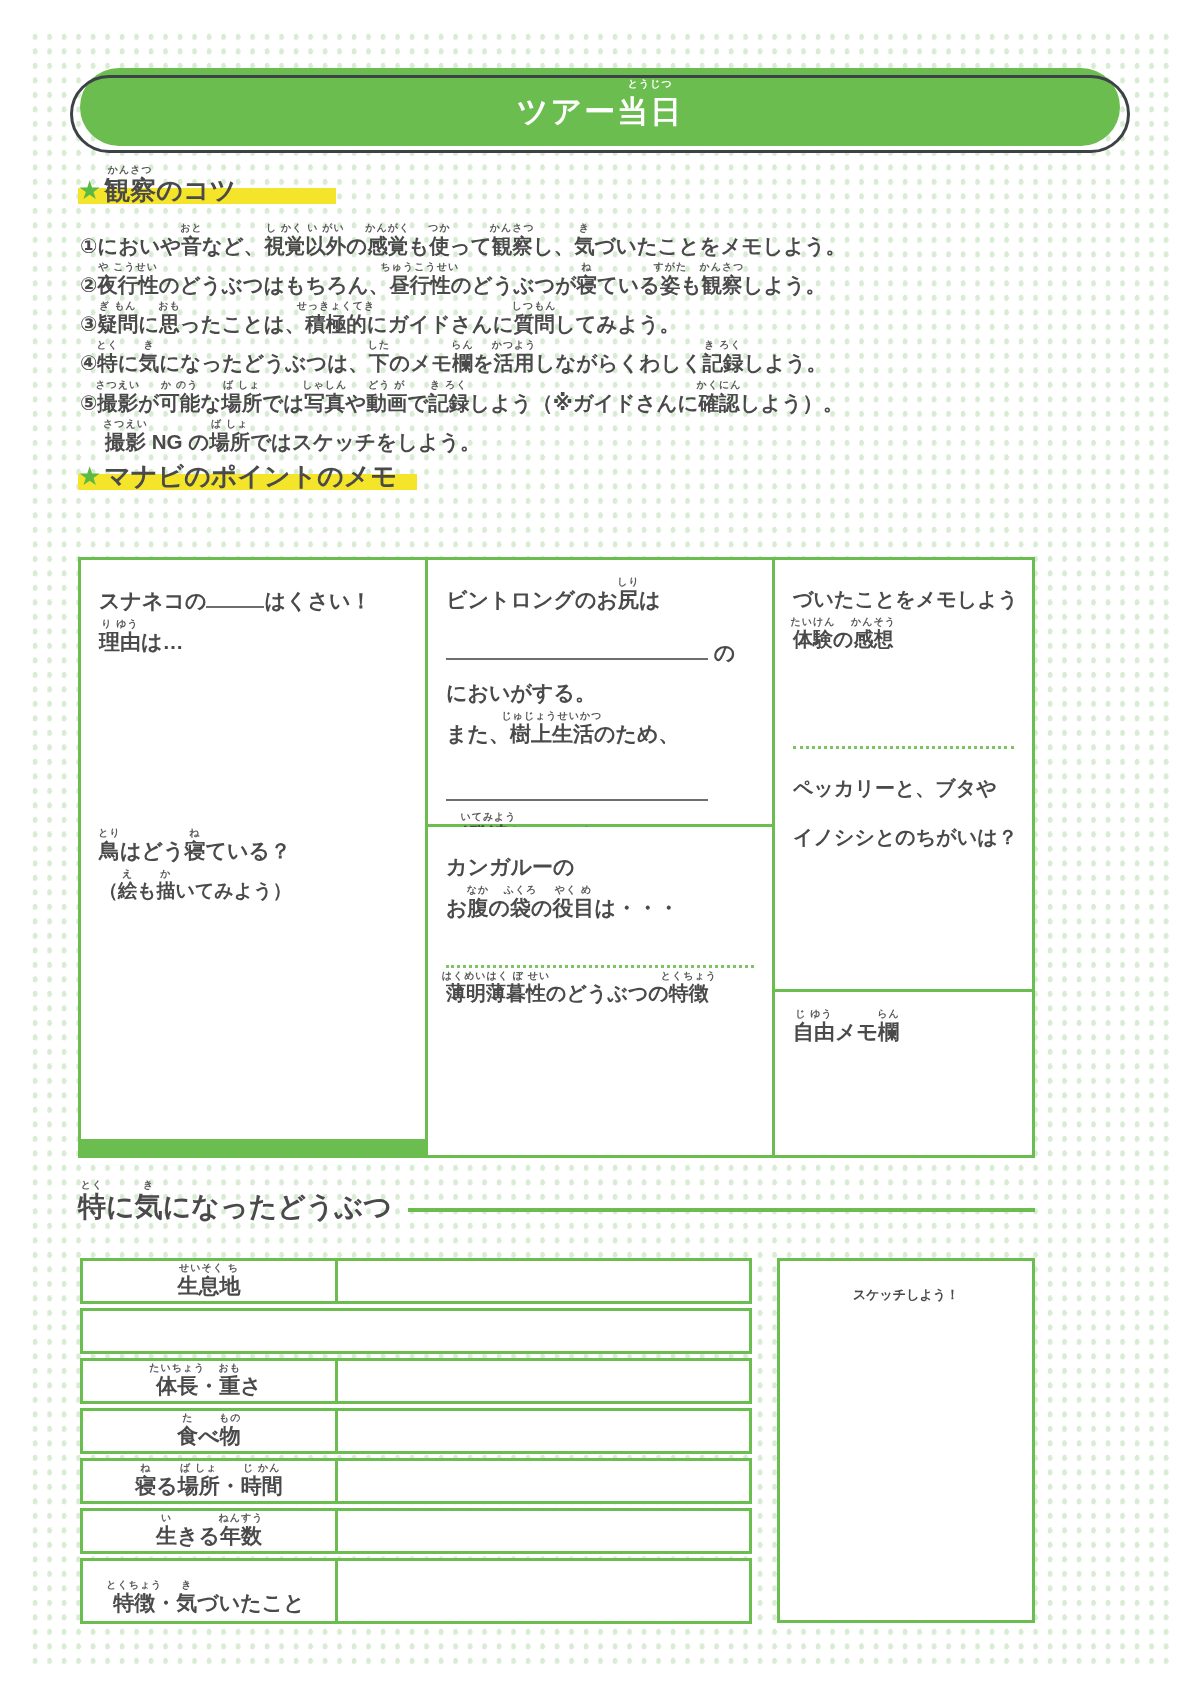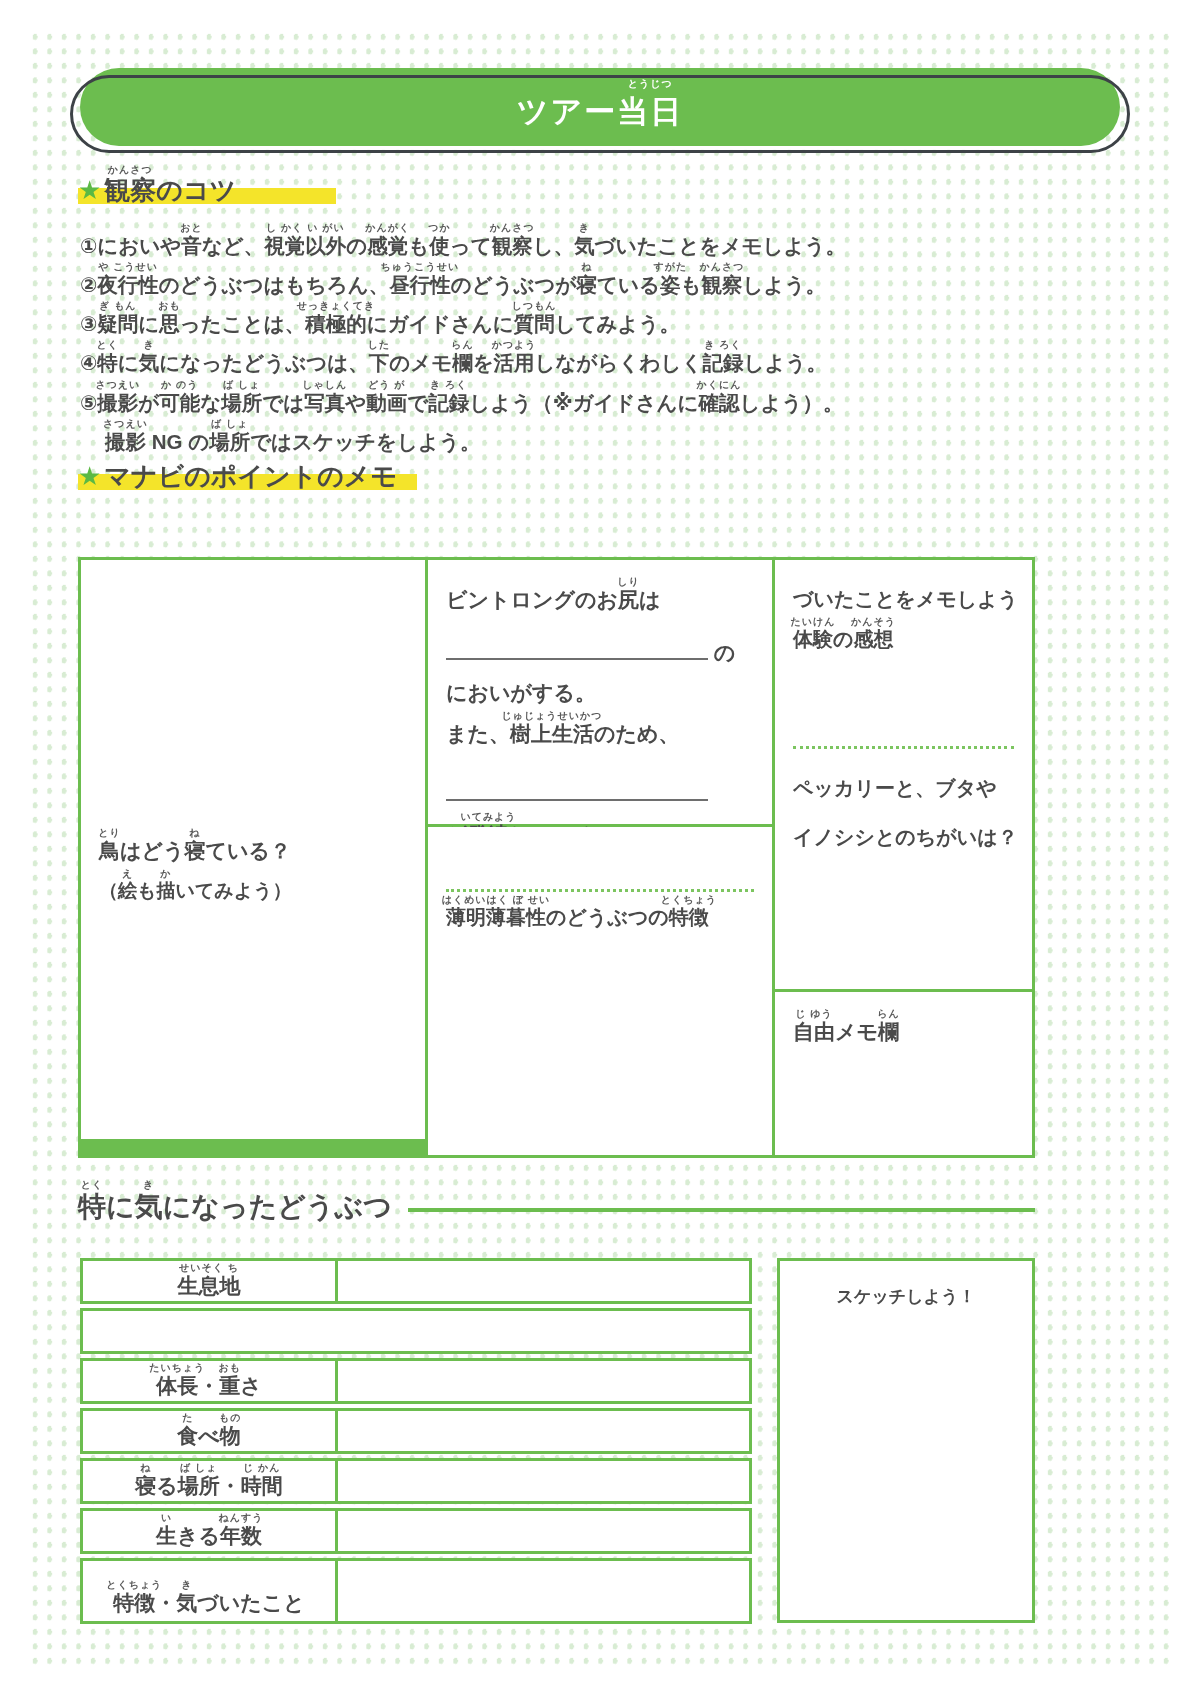--- a/index.html
+++ b/index.html
@@ -67,21 +67,21 @@
   .frow { display:flex; border:3px solid #6cbd4f; background:#ffffff; height:46px; margin-bottom:4px; }
   .frow.tall { height:66px; }
   .frow .flabel { width:255px; border-right:3px solid #6cbd4f; display:flex; align-items:flex-end;
                   justify-content:center; font-size:21px; padding-bottom:5px; }
   .frow.tall .flabel { align-items:center; padding-bottom:0; padding-top:10px; }
   .frow .flabel .inner { padding-top:12px; line-height:1; white-space:nowrap; }
   .frow .fvalue { flex:1; }
 
   .sketch { position:absolute; left:777px; top:1258px; width:258px; height:365px;
             border:3px solid #6cbd4f; background:#ffffff; text-align:center; }
-  .sketch .line { font-size:17px; margin-top:14px; }
+  .sketch .line { font-size:13px; margin-top:14px; }
 </style>
 </head>
 <body>
 
 <div class="sheet">
   <div class="dots"></div>
 
   <div class="header">
     <div class="header-green"></div>
     <div class="header-outline"></div>
@@ -95,20 +95,22 @@
       <div class="line">③<span class="rseg"><span class="rt">ぎ もん</span>疑問</span>に<span class="rseg"><span class="rt">おも</span>思</span>ったことは、<span class="rseg"><span class="rt">せっきょくてき</span>積極的</span>にガイドさんに<span class="rseg"><span class="rt">しつもん</span>質問</span>してみよう。</div>
       <div class="line">④<span class="rseg"><span class="rt">とく</span>特</span>に<span class="rseg"><span class="rt">き</span>気</span>になったどうぶつは、<span class="rseg"><span class="rt">した</span>下</span>のメモ<span class="rseg"><span class="rt">らん</span>欄</span>を<span class="rseg"><span class="rt">かつよう</span>活用</span>しながらくわしく<span class="rseg"><span class="rt">き ろく</span>記録</span>しよう。</div>
       <div class="line">⑤<span class="rseg"><span class="rt">さつえい</span>撮影</span>が<span class="rseg"><span class="rt">か のう</span>可能</span>な<span class="rseg"><span class="rt">ば しょ</span>場所</span>では<span class="rseg"><span class="rt">しゃしん</span>写真</span>や<span class="rseg"><span class="rt">どう が</span>動画</span>で<span class="rseg"><span class="rt">き ろく</span>記録</span>しよう（※ガイドさんに<span class="rseg"><span class="rt">かくにん</span>確認</span>しよう）。</div>
       <div class="line"><span class="rseg"><span class="rt">さつえい</span>撮影</span> NG の<span class="rseg"><span class="rt">ば しょ</span>場所</span>ではスケッチをしよう。</div>
     </div>
 
   <h2 class="sec-heading hl hl-slim" style="left:78px; top:449px;"><span class="star">★</span><span>マナビのポイントのメモ</span></h2>
 
   <div class="grid">
     <div class="cell cell-a">
+        <div class="line">スナネコの<span class="blank" style="width: 58px;"></span>はくさい！</div>
+        <div class="line"><span class="rseg"><span class="rt">り ゆう</span>理由</span>は…</div>
       </div>
     <div class="cell cell-b">
         <div class="line">ビントロングのお<span class="rseg"><span class="rt">しり</span>尻</span>は</div>
         <div class="line"><span class="blank" style="width: 262px;"></span> の</div>
         <div class="line">においがする。</div>
         <div class="line">また、<span class="rseg"><span class="rt">じゅじょうせいかつ</span>樹上生活</span>のため、</div>
         <div class="line"><span class="blank" style="width: 262px;"></span></div>
         <div class="line">が<span class="rseg"><span class="rt">いてみよう</span>発達</span>している。</div>
       </div>
     <div class="cell cell-c">
@@ -120,20 +122,24 @@
       <div class="group2">
           <div class="line">ペッカリーと、ブタや</div>
           <div class="line">イノシシとのちがいは？</div>
         </div>
     </div>
     <div class="cell cell-d">
         <div class="line"><span class="rseg"><span class="rt">とり</span>鳥</span>はどう<span class="rseg"><span class="rt">ね</span>寝</span>ている？</div>
         <div class="line">（<span class="rseg"><span class="rt">え</span>絵</span>も<span class="rseg"><span class="rt">か</span>描</span>いてみよう）</div>
       </div>
     <div class="cell cell-e">
+      <div class="group1">
+          <div class="line">カンガルーの</div>
+          <div class="line">お<span class="rseg"><span class="rt">なか</span>腹</span>の<span class="rseg"><span class="rt">ふくろ</span>袋</span>の<span class="rseg"><span class="rt">やく め</span>役目</span>は・・・</div>
+        </div>
       <div class="dotted"></div>
       <div class="group2">
           <div class="line"><span class="rseg"><span class="rt">はくめいはく ぼ せい</span>薄明薄暮性</span>のどうぶつの<span class="rseg"><span class="rt">とくちょう</span>特徴</span></div>
         </div>
     </div>
     <div class="cell cell-f">
         <div class="line"><span class="rseg"><span class="rt">じ ゆう</span>自由</span>メモ<span class="rseg"><span class="rt">らん</span>欄</span></div>
       </div>
   </div>
 

